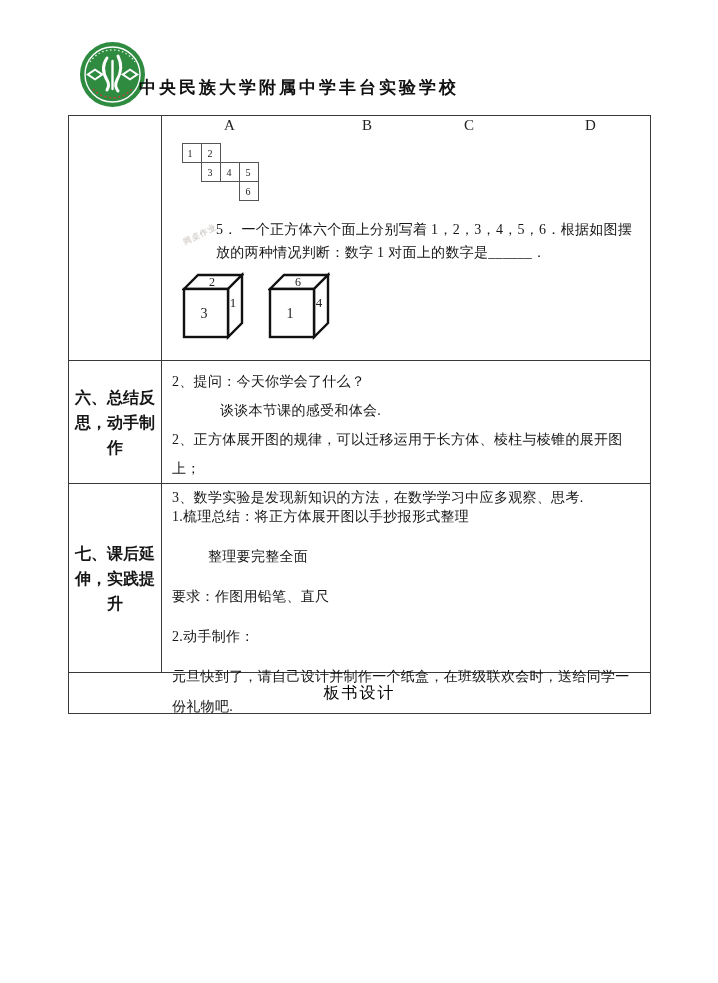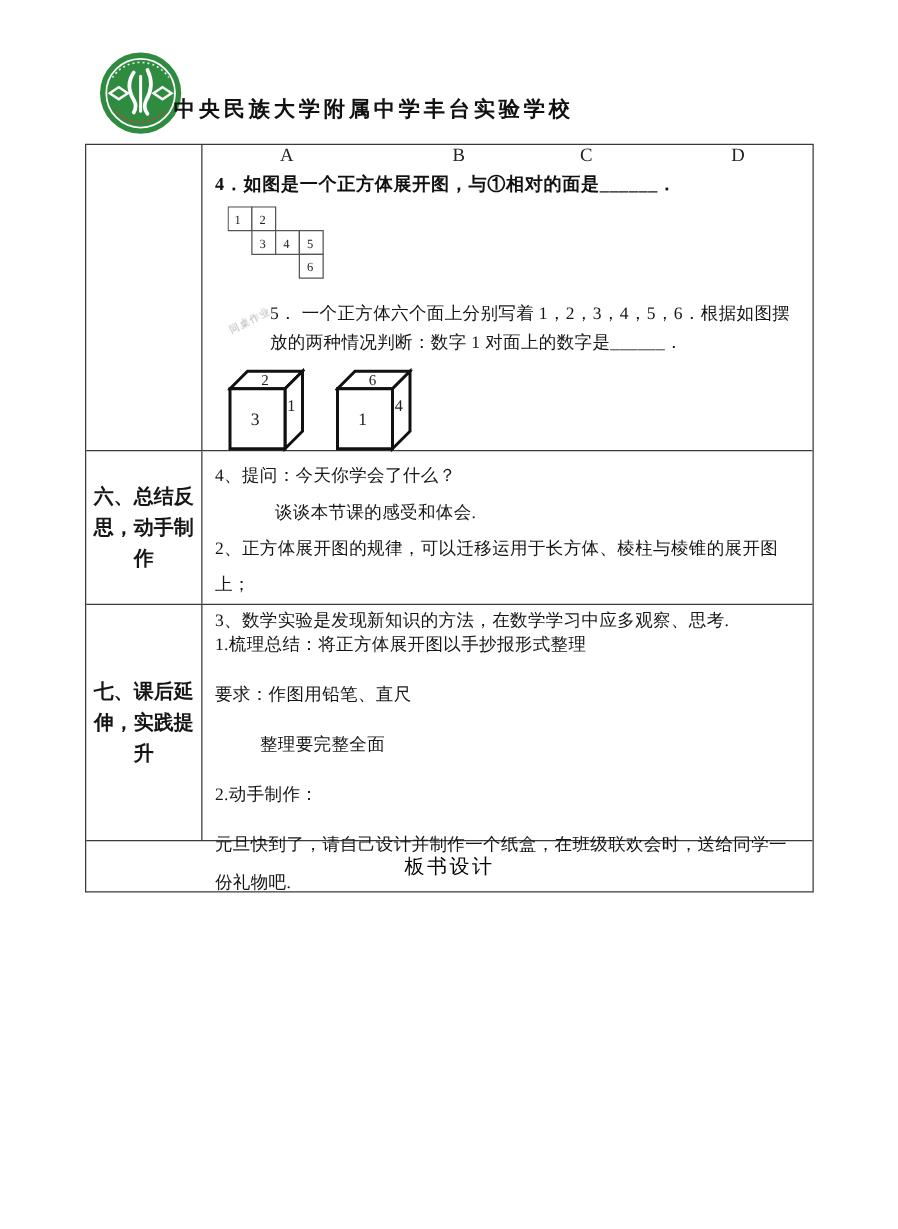--- a/index.html
+++ b/index.html
@@ -109,21 +109,20 @@
       <div class="cell-left"></div>
       <div class="cell-right">
 
         <div class="letters-line">
           <span style="left:52px">A</span>
           <span style="left:190px">B</span>
           <span style="left:292px">C</span>
           <span style="left:413px">D</span>
         </div>
 
-        <div class="q4-line">4．如图是一个正方体展开图，与①相对的面是______．</div>
 
         <div class="net-wrap">
           <svg width="78" height="59" viewBox="0 0 78 59">
             <rect class="thin" x="0.5" y="0.5" width="19" height="19"></rect>
             <rect class="thin" x="19.5" y="0.5" width="19" height="19"></rect>
             <rect class="thin" x="19.5" y="19.5" width="19" height="19"></rect>
             <rect class="thin" x="38.5" y="19.5" width="19" height="19"></rect>
             <rect class="thin" x="57.5" y="19.5" width="19" height="19"></rect>
             <rect class="thin" x="57.5" y="38.5" width="19" height="19"></rect>
             <text x="8" y="14" font-size="10" text-anchor="middle">1</text>
@@ -157,35 +156,35 @@
           </svg>
         </div>
 
       </div>
     </div>
 
     <div class="trow row-six">
       <div class="cell-left">六、总结反思，动手制作</div>
       <div class="cell-right">
         <div class="body-lines">
-          <div class="bline">4、提问：今天你学会了什么？</div>
+          <div class="bline">2、提问：今天你学会了什么？</div>
           <div class="bline indent-talk">谈谈本节课的感受和体会.</div>
           <div class="bline">2、正方体展开图的规律，可以迁移运用于长方体、棱柱与棱锥的展开图上；</div>
           <div class="bline">3、数学实验是发现新知识的方法，在数学学习中应多观察、思考.</div>
         </div>
       </div>
     </div>
 
     <div class="trow row-seven">
       <div class="cell-left">七、课后延伸，实践提升</div>
       <div class="cell-right">
         <div class="body-lines">
           <div class="bline">1.梳理总结：将正方体展开图以手抄报形式整理</div>
+          <div class="bline indent-tidy">整理要完整全面</div>
           <div class="bline">要求：作图用铅笔、直尺</div>
-          <div class="bline indent-tidy">整理要完整全面</div>
           <div class="bline">2.动手制作：</div>
           <div class="bline">元旦快到了，请自己设计并制作一个纸盒，在班级联欢会时，送给同学一份礼物吧.</div>
         </div>
       </div>
     </div>
 
     <div class="trow row-board">
       <div class="board-cell">板书设计</div>
     </div>
 

